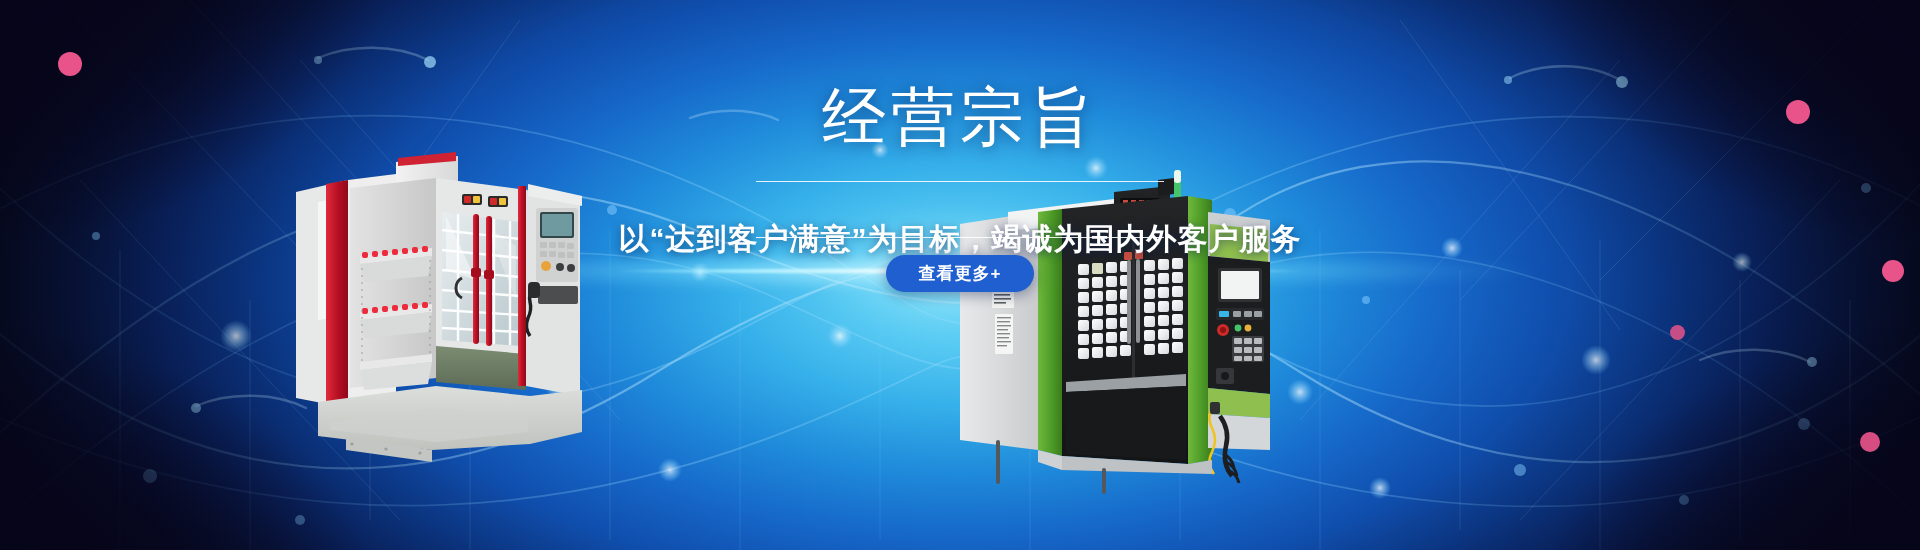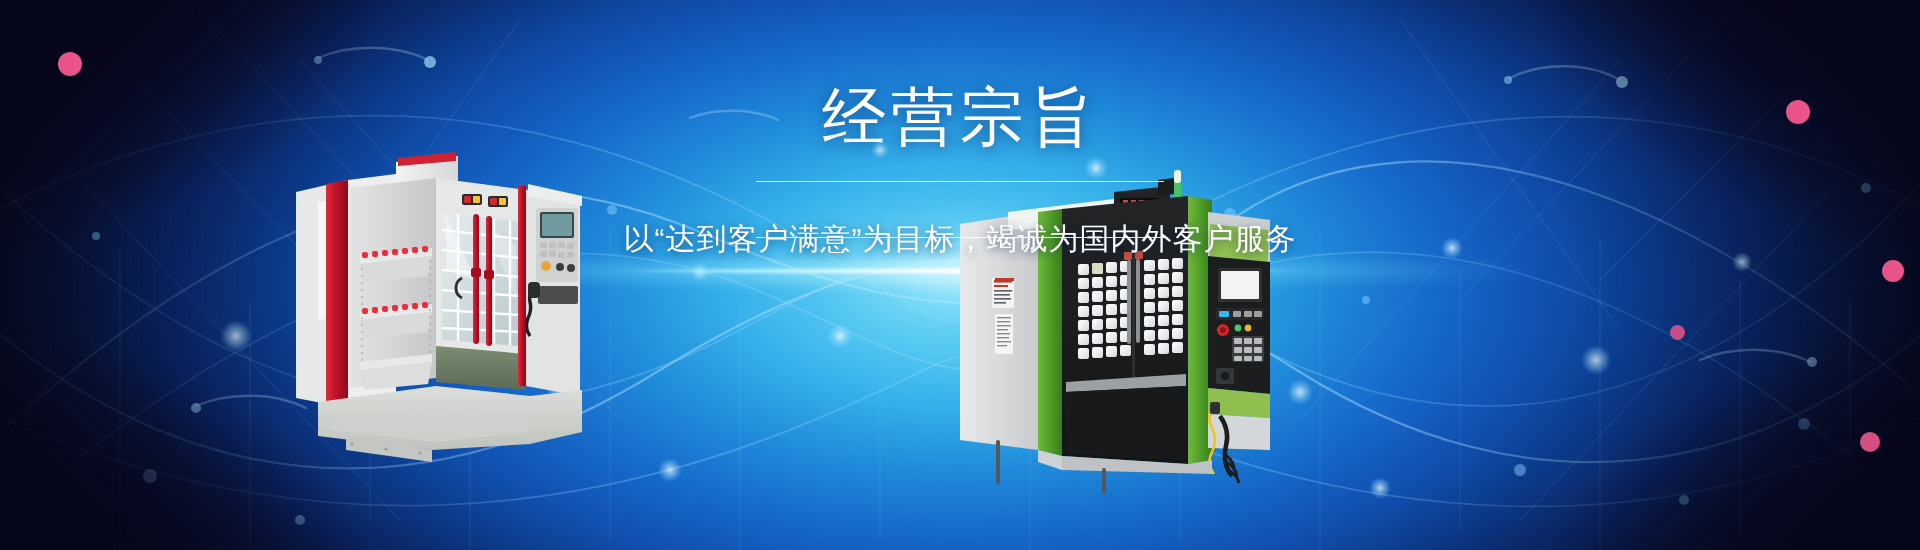--- a/index.html
+++ b/index.html
@@ -90,21 +90,21 @@
     text-shadow:0 2px 10px rgba(6,30,80,.60);
   }
   .rule{
     position:absolute;left:50%;transform:translateX(-50%);
     width:408px;height:1px;background:rgba(255,255,255,.88);
   }
   .rule.top{top:169px;}
   .rule.bottom{top:225px;}
   .tagline{
     position:absolute;left:50%;top:177px;transform:translateX(-50%);
-    font-size:30px;line-height:1.35;color:#fff;font-weight:400;
+    font-size:30px;line-height:1.35;color:#fff;font-weight:700;
     letter-spacing:1px;white-space:nowrap;
     text-shadow:0 2px 10px rgba(6,30,80,.60);
   }
   .cta{
     position:absolute;left:50%;top:243px;transform:translateX(-50%);
     display:flex;align-items:center;justify-content:center;
     width:148px;height:37px;border-radius:19px;
     background:#1f5fd0;border:none;cursor:pointer;
     color:#fff;font-size:17px;font-weight:700;letter-spacing:1px;
     font-family:inherit;white-space:nowrap;
@@ -569,19 +569,20 @@
 
     <h1 class="title">经营宗旨</h1>
 
 
     <div class="rule top"></div>
 
     <p class="tagline">以“达到客户满意”为目标，竭诚为国内外客户服务</p>
 
     <div class="rule bottom"></div>
 
+    <button class="cta">查看更多+</button>
   </div>
 
   <div class="flare-glow"></div>
   <div class="flare-wide"></div>
   <div class="flare-core"></div>
 
 </div>
 
 </body></html>

